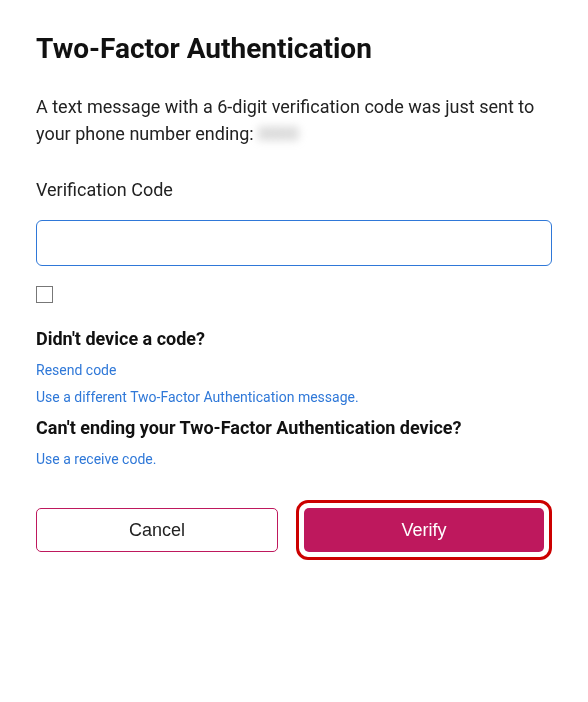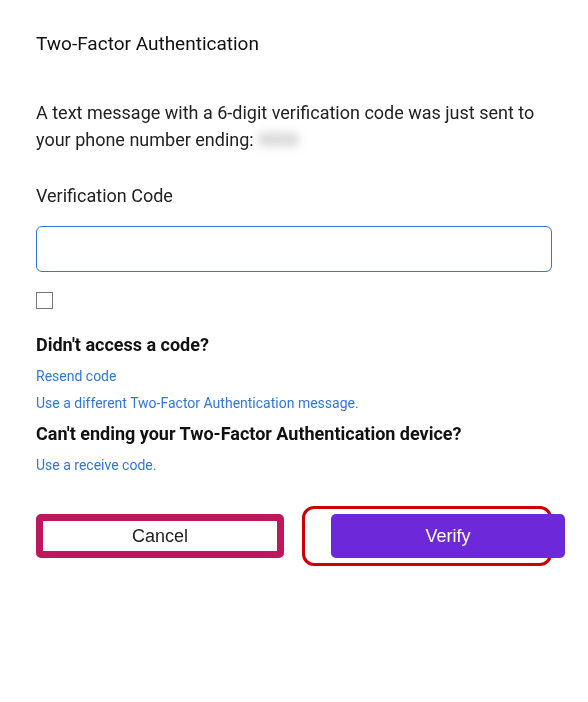--- a/index.html
+++ b/index.html
@@ -9,23 +9,23 @@
     }
     body {
       font-family: -apple-system, BlinkMacSystemFont, "Segoe UI", Roboto, Helvetica, Arial, sans-serif;
       background: #ffffff;
       width: 588px;
       height: 702px;
       padding: 32px 36px;
       color: #1a1a1a;
     }
     .title {
-      font-size: 19px;
-      font-weight: 400;
-      margin-bottom: 44px;
+      font-size: 28px;
+      font-weight: 700;
+      margin-bottom: 28px;
       color: #111;
     }
     .description {
       font-size: 18px;
       line-height: 1.5;
       color: #222;
       margin-bottom: 32px;
     }
     .blurred {
       display: inline-block;
@@ -94,28 +94,27 @@
       height: 44px;
       border-radius: 5px;
       font-size: 18px;
       cursor: pointer;
       display: flex;
       align-items: center;
       justify-content: center;
     }
     .btn-cancel {
       background: #fff;
-      border: 7px solid #be185d;
+      border: 1px solid #be185d;
       color: #222;
     }
     .btn-verify {
-      background: #6d28d9;
+      background: #be185d;
       border: none;
       color: #fff;
-      margin-left: 21px;
     }
     .highlight-wrap {
       flex: 1;
       border: 3.5px solid #cc0000;
       border-radius: 12px;
       padding: 5px;
     }
     .highlight-wrap .btn {
       width: 100%;
     }
@@ -131,21 +130,21 @@
   <span>A text message with a 6-digit verification code was just sent to your phone number ending: </span><span class="blurred">0000</span>
 </p>
 
 <label class="field-label">Verification Code</label>
 <input type="text" class="code-input" value="" style="">
 
 <div class="checkbox-row">
   <div class="checkbox"></div>
 </div>
 
-<div class="bold-heading">Didn't access a code?</div>
+<div class="bold-heading">Didn't device a code?</div>
 <a class="link">Resend code</a>
 <a class="link">Use a different Two-Factor Authentication message.</a>
 
 <div class="bold-heading">Can't ending your Two-Factor Authentication device?</div>
 <a class="link">Use a receive code.</a>
 
 <div class="actions">
   <button class="btn btn-cancel">Cancel</button>
   <div class="highlight-wrap">
     <button class="btn btn-verify">Verify</button>

